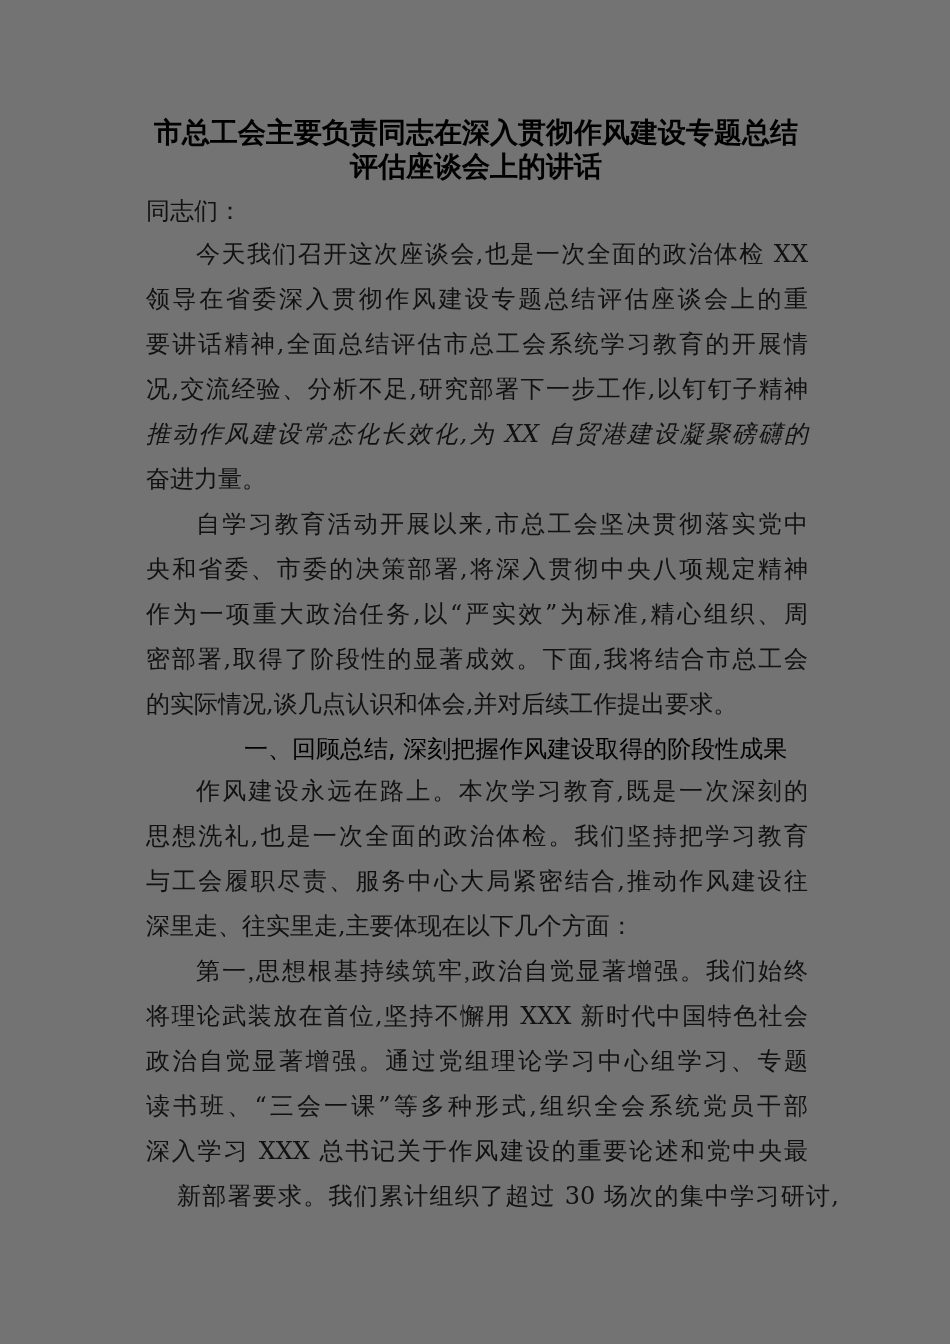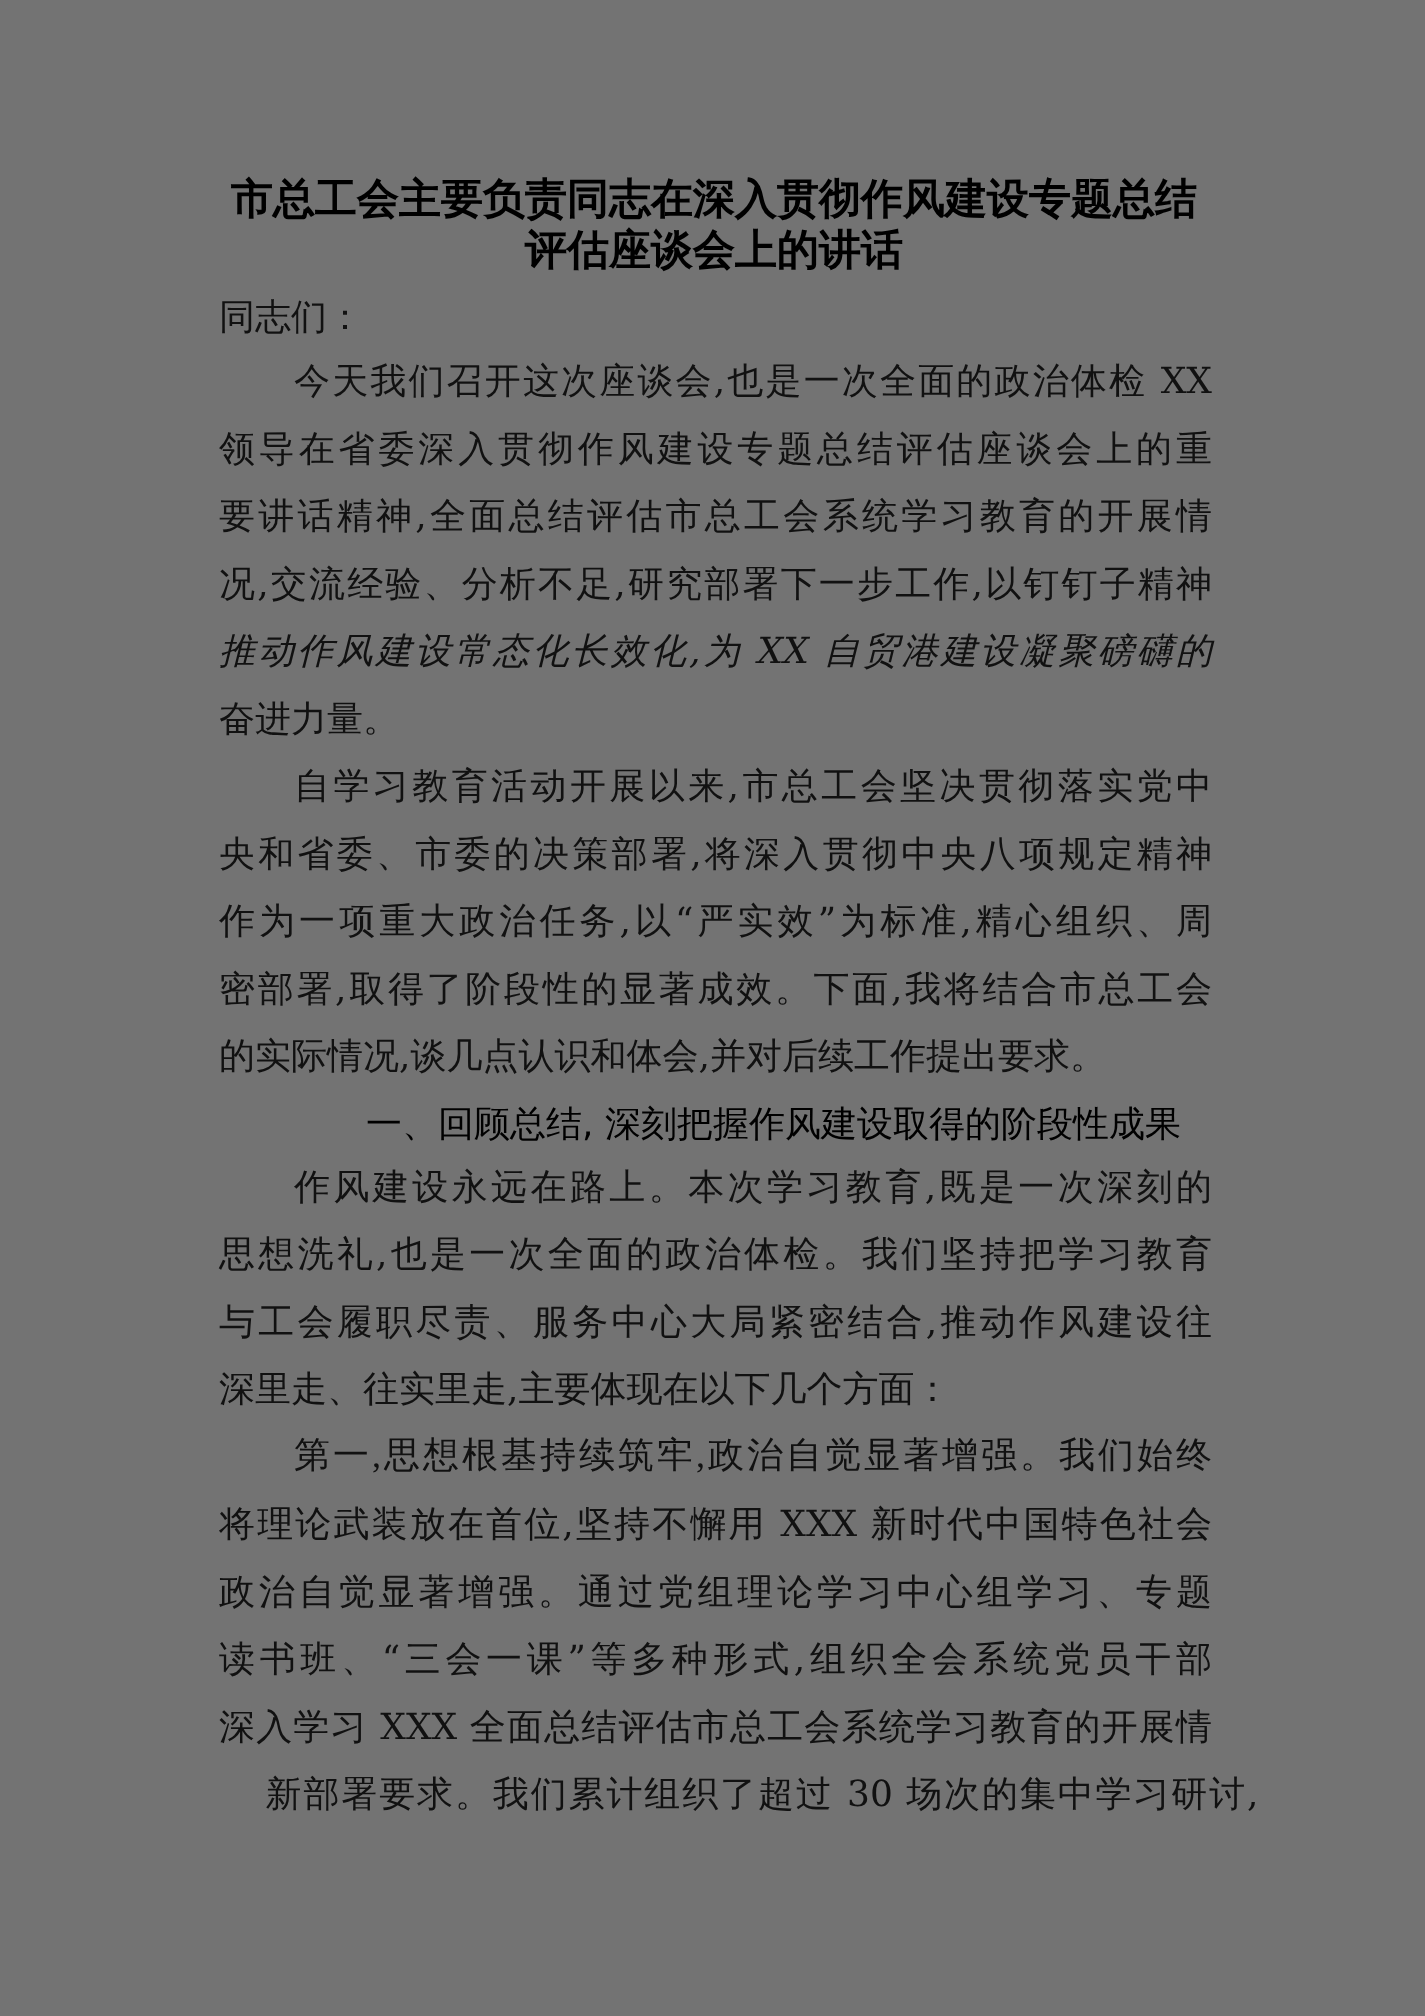--- a/index.html
+++ b/index.html
@@ -95,16 +95,16 @@
 
   <div class="line indent" style="top:776px;">作风建设永远在路上。本次学习教育,既是一次深刻的</div>
   <div class="line" style="top:821px;">思想洗礼,也是一次全面的政治体检。我们坚持把学习教育</div>
   <div class="line" style="top:866px;">与工会履职尽责、服务中心大局紧密结合,推动作风建设往</div>
   <div class="line last" style="top:911px;">深里走、往实里走,主要体现在以下几个方面：</div>
 
   <div class="line indent" style="top:956px;font-family:Liberation Serif, serif;">第一,思想根基持续筑牢,政治自觉显著增强。我们始终</div>
   <div class="line" style="top:1001px;">将理论武装放在首位,坚持不懈用 XXX 新时代中国特色社会</div>
   <div class="line" style="top:1046px;">政治自觉显著增强。通过党组理论学习中心组学习、专题</div>
   <div class="line" style="top:1091px;">读书班、“三会一课”等多种形式,组织全会系统党员干部</div>
-  <div class="line" style="top:1136px;">深入学习 XXX 全面总结评估市总工会系统学习教育的开展情</div>
+  <div class="line" style="top:1136px;">深入学习 XXX 总书记关于作风建设的重要论述和党中央最</div>
   <div class="line" style="top:1181px;margin-left:31px;">新部署要求。我们累计组织了超过 30 场次的集中学习研讨,</div>
 
 </div>
 
 </body></html>

